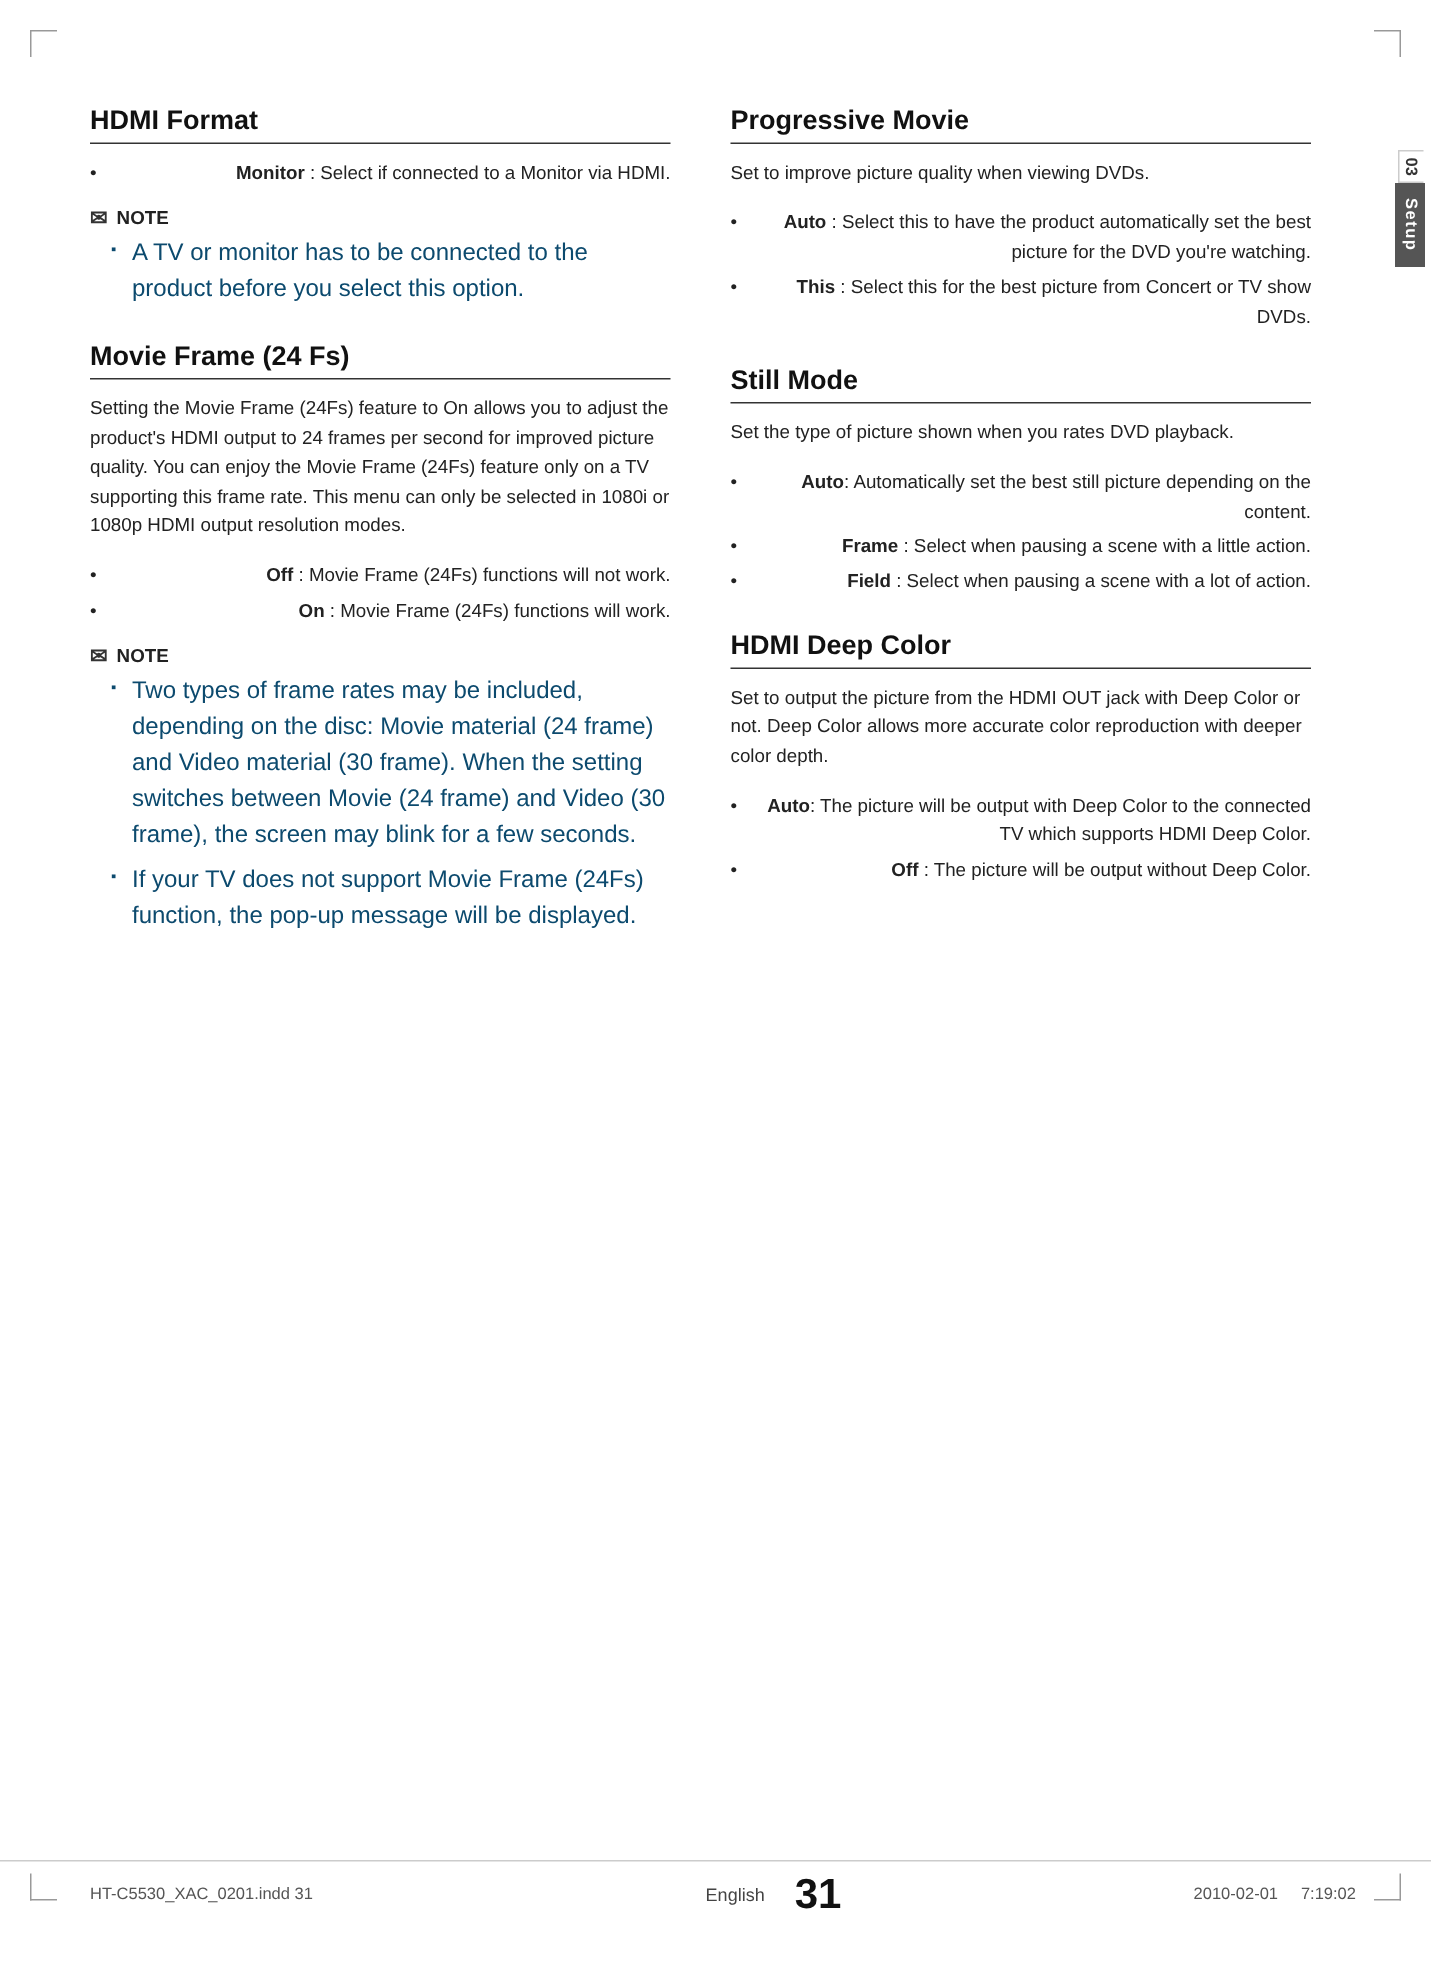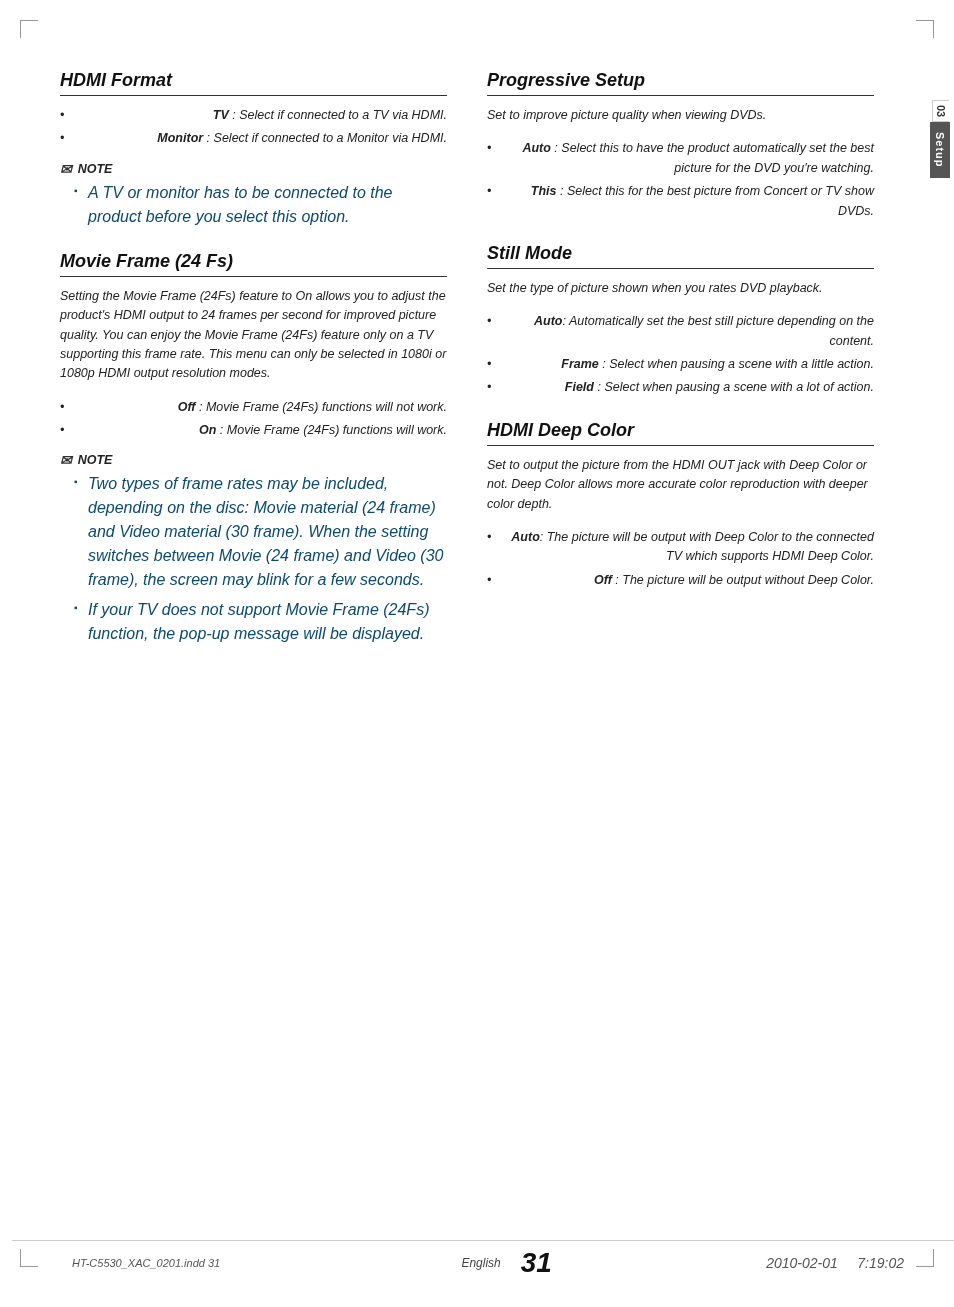--- a/index.html
+++ b/index.html
@@ -13,21 +13,20 @@
       color: #222;
       position: relative;
       overflow: hidden;
     }
 
     .page-wrapper {
       width: 954px;
       height: 1307px;
       position: relative;
       padding: 60px 50px 40px 60px;
-      font-style: italic;
     }
 
     
     .corner-mark {
       position: absolute;
       width: 18px;
       height: 18px;
       border-color: #999;
       border-style: solid;
     }
@@ -173,37 +172,37 @@
     }
 
     .section-gap {
       margin-bottom: 22px;
     }
 
     
     .footer {
       position: absolute;
       bottom: 28px;
-      left: 12px;
+      left: 0;
       right: 0;
       display: flex;
       justify-content: space-between;
       align-items: center;
       padding: 0 50px 0 60px;
       border-top: 1px solid #ccc;
       padding-top: 6px;
     }
 
     .footer-left {
       font-size: 11px;
       color: #555;
     }
 
     .footer-right {
-      font-size: 14px;
+      font-size: 11px;
       color: #555;
     }
 
     .footer-page {
       display: flex;
       align-items: center;
       gap: 20px;
       margin-left: 27px;
     }
 
@@ -232,21 +231,20 @@
 </div>
 
 <div class="page-wrapper">
   <div class="content-area">
 
     <div class="left-col">
 
       <div class="section-gap">
         <div class="section-title">HDMI Format</div>
         <ul class="bullet-list">
-          <li><b>TV</b> : Select if connected to a TV via HDMI.</li>
           <li><b>Monitor</b> : Select if connected to a Monitor via HDMI.</li>
         </ul>
         <div class="note-box">
           <div class="note-header">
             <span class="note-icon">✉</span>
             <span>NOTE</span>
           </div>
           <ul class="note-items">
             <li>A TV or monitor has to be connected to the product before you select this option.</li>
           </ul>
@@ -270,21 +268,21 @@
             <li>If your TV does not support Movie Frame (24Fs) function, the pop-up message will be displayed.</li>
           </ul>
         </div>
       </div>
 
     </div>
 
     <div class="right-col">
 
       <div class="section-gap">
-        <div class="section-title">Progressive Setup</div>
+        <div class="section-title">Progressive Movie</div>
         <p class="section-body">Set to improve picture quality when viewing DVDs.</p>
         <ul class="bullet-list">
           <li><b>Auto</b> : Select this to have the product automatically set the best picture for the DVD you're watching.</li>
           <li><b>This</b> : Select this for the best picture from Concert or TV show DVDs.</li>
         </ul>
       </div>
 
       <div class="section-gap">
         <div class="section-title">Still Mode</div>
         <p class="section-body">Set the type of picture shown when you rates DVD playback.</p>

